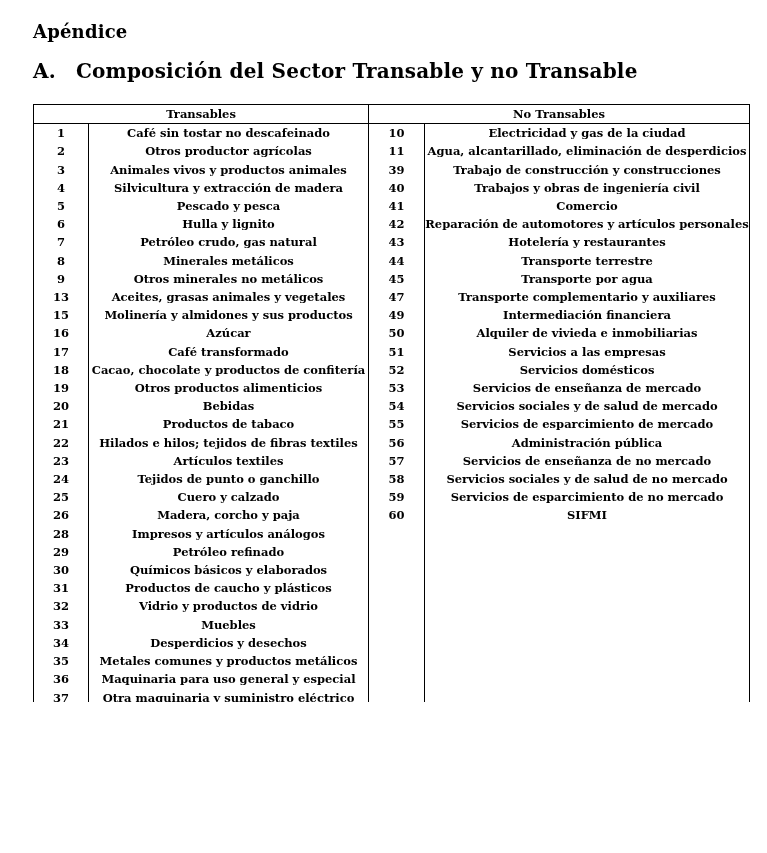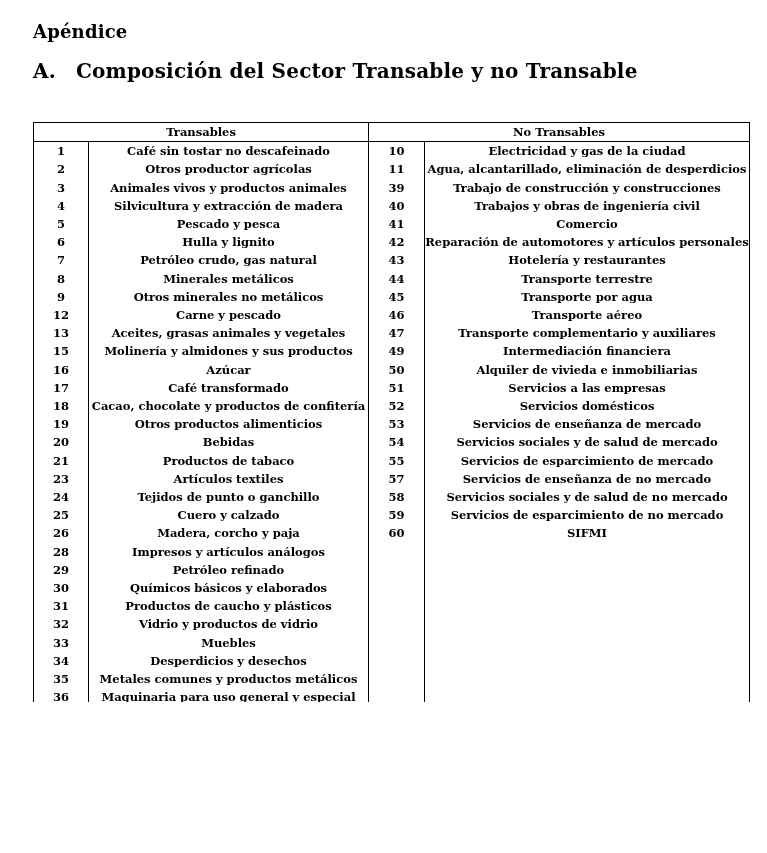--- a/index.html
+++ b/index.html
@@ -36,21 +36,21 @@
     display: flex;
     align-items: baseline;
   }
   .section-label {
     display: inline-block;
     margin-right: 20px;
   }
   table.apx {
     position: absolute;
     left: 33px;
-    top: 122px;
+    top: 104px;
     width: 716px;
     border-collapse: collapse;
     table-layout: fixed;
     border: 1px solid #000000;
   }
   table.apx tr {
     height: 18.2px;
   }
   table.apx th, table.apx td {
     padding: 0;
@@ -153,26 +153,20 @@
           <td class="c3">44</td>
           <td class="c4">Transporte terrestre</td>
         </tr>
         <tr>
           <td class="c1">9</td>
           <td class="c2">Otros minerales no metálicos</td>
           <td class="c3">45</td>
           <td class="c4">Transporte por agua</td>
         </tr>
         <tr>
-          <td class="c1">12</td>
-          <td class="c2">Carne y pescado</td>
-          <td class="c3">46</td>
-          <td class="c4">Transporte aéreo</td>
-        </tr>
-        <tr>
           <td class="c1">13</td>
           <td class="c2">Aceites, grasas animales y vegetales</td>
           <td class="c3">47</td>
           <td class="c4">Transporte complementario y auxiliares</td>
         </tr>
         <tr>
           <td class="c1">15</td>
           <td class="c2">Molinería y almidones y sus productos</td>
           <td class="c3">49</td>
           <td class="c4">Intermediación financiera</td>
@@ -207,20 +201,26 @@
           <td class="c3">54</td>
           <td class="c4">Servicios sociales y de salud de mercado</td>
         </tr>
         <tr>
           <td class="c1">21</td>
           <td class="c2">Productos de tabaco</td>
           <td class="c3">55</td>
           <td class="c4">Servicios de esparcimiento de mercado</td>
         </tr>
         <tr>
+          <td class="c1">22</td>
+          <td class="c2">Hilados e hilos; tejidos de fibras textiles</td>
+          <td class="c3">56</td>
+          <td class="c4">Administración pública</td>
+        </tr>
+        <tr>
           <td class="c1">23</td>
           <td class="c2">Artículos textiles</td>
           <td class="c3">57</td>
           <td class="c4">Servicios de enseñanza de no mercado</td>
         </tr>
         <tr>
           <td class="c1">24</td>
           <td class="c2">Tejidos de punto o ganchillo</td>
           <td class="c3">58</td>
           <td class="c4">Servicios sociales y de salud de no mercado</td>

